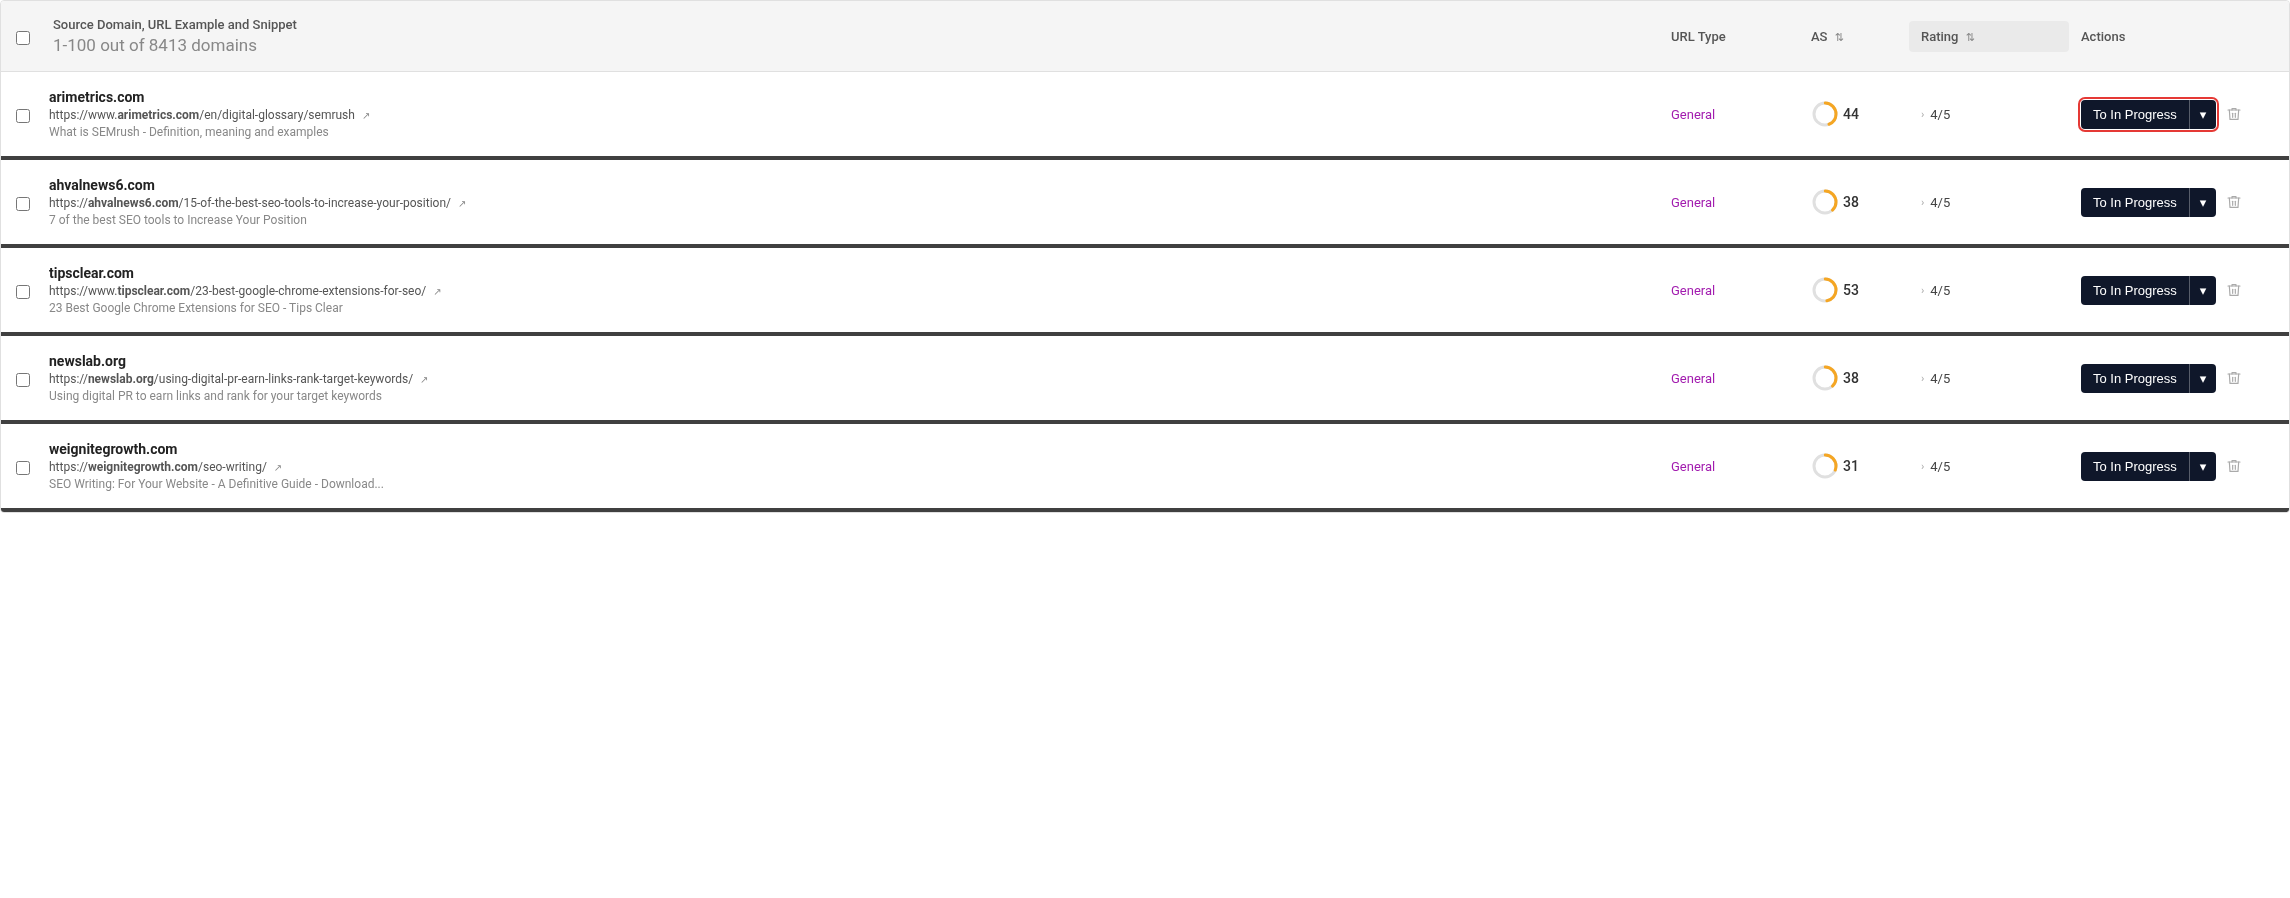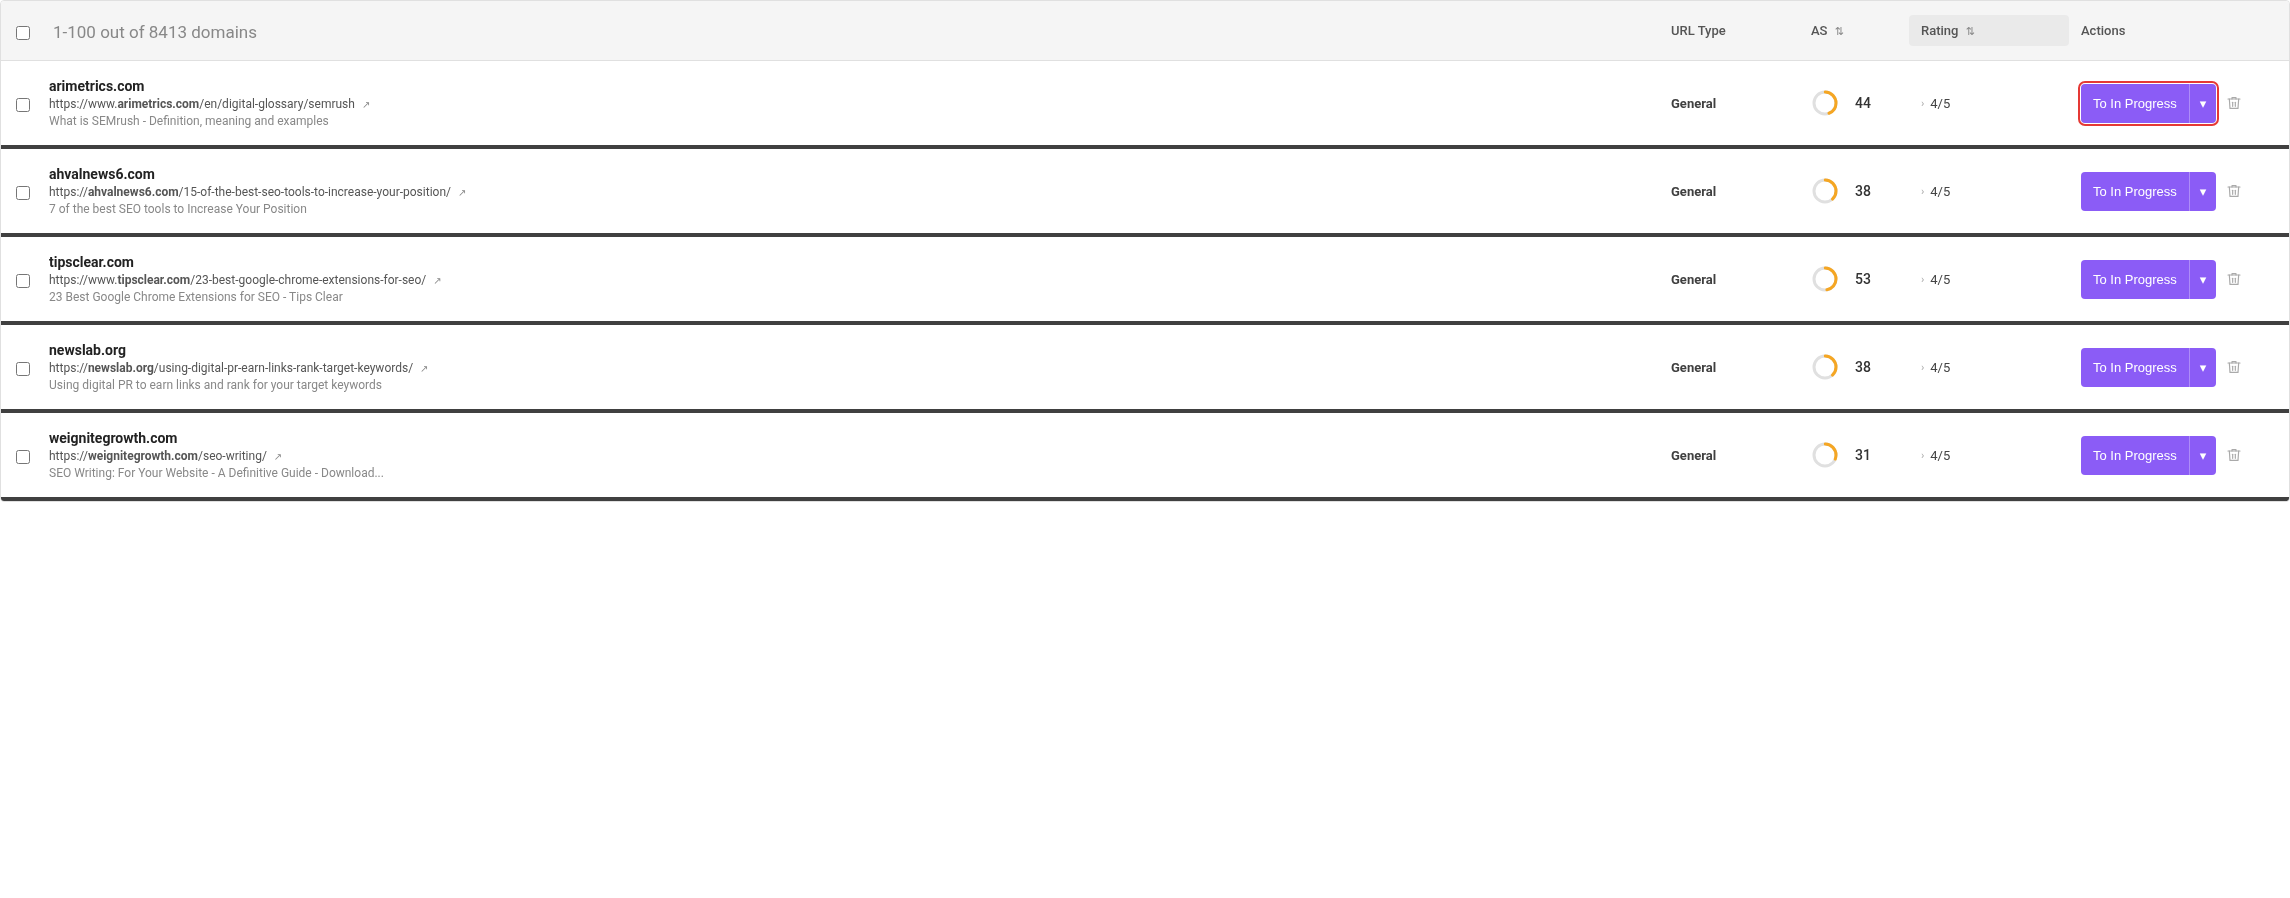--- a/index.html
+++ b/index.html
@@ -47,44 +47,44 @@
       width: 14px; height: 14px; cursor: pointer; accent-color: #2196f3;
     }
 
     .domain-cell { padding: 4px 8px 4px 4px; }
     .domain-name { font-weight: 700; font-size: 14px; color: #222; margin-bottom: 3px; }
     .domain-url { font-size: 12px; color: #555; margin-bottom: 3px; }
     .domain-url a { color: #555; text-decoration: none; }
     .domain-snippet { font-size: 12px; color: #888; }
     .ext-link-icon { display: inline-block; margin-left: 4px; color: #888; font-size: 10px; vertical-align: middle; }
 
-    .url-type-cell { padding: 8px 12px; color: #404040; font-size: 13px; font-weight: bold; }
+    .url-type-cell { padding: 8px 12px; color: #a21caf; font-size: 13px; }
 
     .as-cell { padding: 8px 12px; }
-    .as-inner { display: flex; align-items: center; gap: 16px; }
+    .as-inner { display: flex; align-items: center; gap: 4px; }
     .donut { width: 28px; height: 28px; flex-shrink: 0; }
     .as-number { font-size: 14px; color: #333; font-weight: 500; }
 
     .rating-cell { padding: 8px 12px; }
     .rating-inner { display: flex; align-items: center; gap: 6px; color: #444; font-size: 13px; }
     .chevron-right { color: #aaa; font-size: 11px; }
 
     .actions-cell { padding: 8px 12px; display: flex; align-items: center; gap: 6px; }
 
     .btn-in-progress {
       display: flex;
       align-items: center;
-      background: #8b5cf6;
+      background: #0f172a;
       color: #fff;
       border: none;
       border-radius: 4px;
       cursor: pointer;
       font-size: 13px;
       font-weight: 500;
-      height: 39px;
+      height: 29px;
       overflow: hidden;
     }
     .btn-in-progress .btn-label {
       padding: 0 12px;
       height: 100%;
       display: flex;
       align-items: center;
       border-right: 1px solid rgba(255,255,255,0.3);
     }
     .btn-in-progress .btn-dropdown {
@@ -118,20 +118,21 @@
 </head>
 <body>
 
 <div class="table-wrapper">
 
   <div class="table-header">
     <div class="checkbox-cell">
       <input type="checkbox" style="">
     </div>
     <div class="col-header domain-col">
+      <div>Source Domain, URL Example and Snippet</div>
       <div style="font-size:17px;color:#888;font-weight:400;margin-top:3px;">1-100 out of 8413 domains</div>
     </div>
     <div class="col-header">
       <span>URL Type</span>
     </div>
     <div class="col-header">
       <span>AS</span>
       <span class="filter-icon">⇅</span>
     </div>
     <div class="col-header rating-col">

